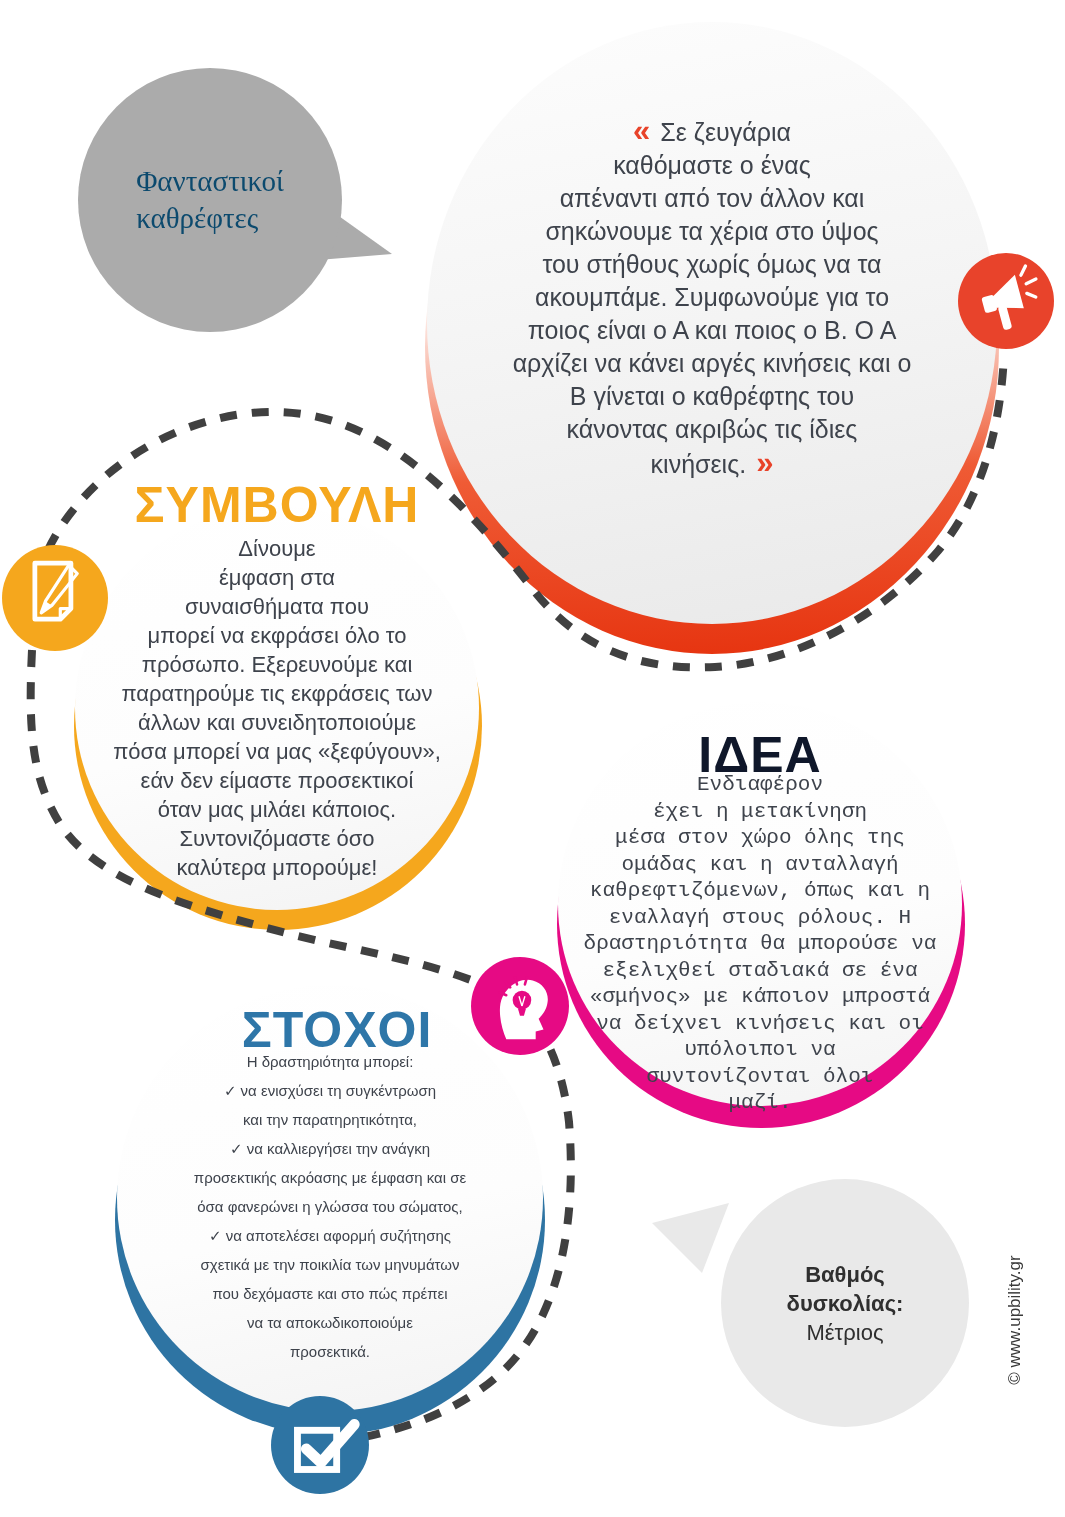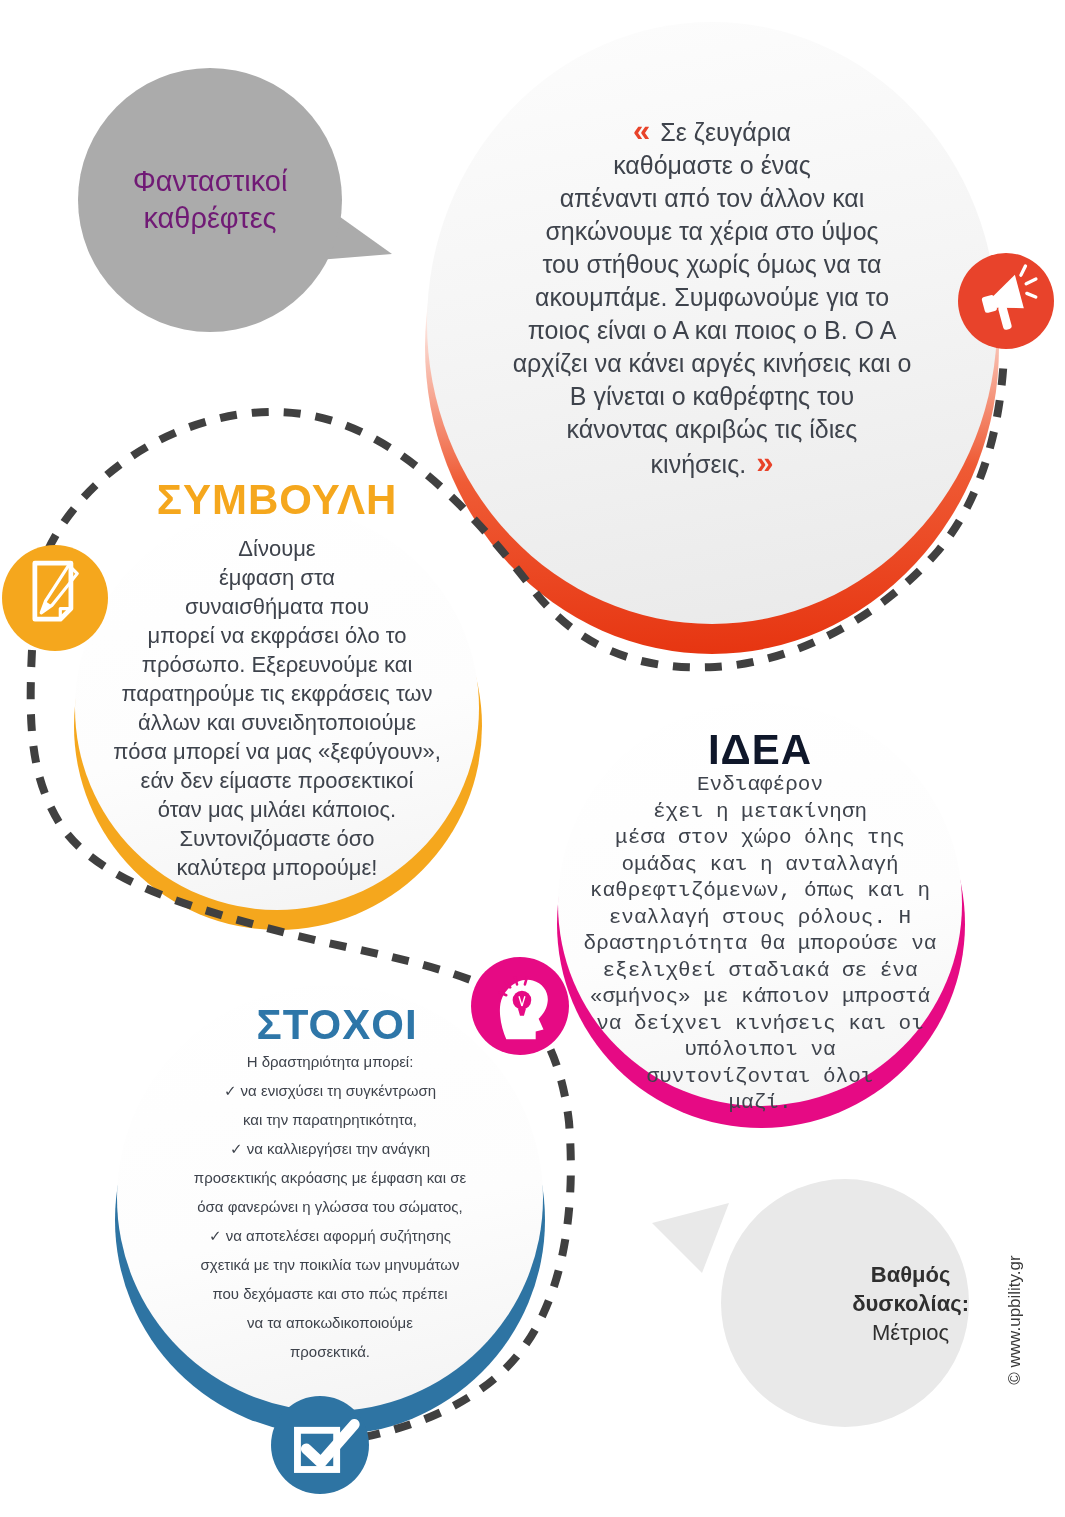--- a/index.html
+++ b/index.html
@@ -3,28 +3,28 @@
 <meta charset="utf-8">
 <style>
   html,body{margin:0;padding:0;background:#fff;}
   #page{position:relative;width:1065px;height:1517px;background:#fff;overflow:hidden;
         font-family:"Liberation Sans","DejaVu Sans",sans-serif;color:#3E434C;}
   .abs{position:absolute;}
   svg.decor{position:absolute;left:0;top:0;z-index:1;}
   .bubble{position:absolute;border-radius:50%;z-index:2;}
   .back{position:absolute;border-radius:50%;}
   .front{position:absolute;border-radius:50%;background:linear-gradient(168deg,#ffffff 0%,#fdfdfd 55%,#f3f3f3 100%);}
-  .circle-title{position:absolute;width:100%;text-align:center;font-weight:bold;font-size:42px;letter-spacing:1px;z-index:4;}
+  .circle-title{position:absolute;width:100%;text-align:center;font-weight:bold;font-size:50px;letter-spacing:1px;z-index:4;}
   .circle-text{position:absolute;text-align:center;white-space:pre-line;z-index:4;}
   .icon-badge{position:absolute;border-radius:50%;z-index:5;display:flex;align-items:center;justify-content:center;}
   .icon-badge svg{width:100%;height:100%;}
   
   #title-bubble{left:78px;top:68px;width:264px;height:264px;background:#ABABAB;
     display:flex;align-items:center;justify-content:center;}
-  #title-bubble .t{color:#701a75;font-size:29px;line-height:37px;text-align:center;white-space:pre-line;}
+  #title-bubble .t{color:#0c4a6e;font-size:29px;line-height:37px;text-align:left;white-space:pre-line;font-family:Liberation Serif, serif;}
   
   #oval-back{left:425px;top:40px;width:574px;height:614px;border-radius:50%;
     background:linear-gradient(178deg,rgba(232,57,27,0) 40%,#EF5B35 70%,#E6330F 100%);}
   #oval-front{left:427px;top:22px;width:570px;height:602px;border-radius:50%;
     background:linear-gradient(170deg,#FDFDFD 0%,#F5F5F5 45%,#E9E9E9 100%);}
   #quote-text{left:452px;top:114px;width:520px;font-size:25px;line-height:33px;z-index:4;text-align:center;}
   .qmark{color:#E8432A;font-weight:bold;font-size:31px;}
   .qo{margin-right:10px;}.qc{margin-left:10px;}
   
   #advice-back{left:74px;top:522px;width:408px;height:408px;background:#F5A71D;}
@@ -36,21 +36,21 @@
   #idea-front{left:558px;top:702px;width:404px;height:404px;}
   #idea-title{left:558px;top:726px;width:404px;color:#0f172a;}
   #idea-text{left:568px;top:772px;width:384px;font-size:21px;line-height:26.5px;font-family:Liberation Mono, monospace;}
   
   #goals-back{left:115px;top:1005px;width:430px;height:430px;background:#2E74A3;}
   #goals-front{left:117px;top:985px;width:426px;height:426px;}
   #goals-title{left:124px;top:1001px;width:426px;color:#2E76A8;}
   #goals-text{left:109px;top:1047px;width:442px;font-size:15px;line-height:29px;}
   
   #info-bubble{left:721px;top:1179px;width:248px;height:248px;background:#E9E9E9;
-    display:flex;flex-direction:column;align-items:flex-end;justify-content:center;}
+    display:flex;flex-direction:column;align-items:center;justify-content:center;}
   #info-bubble .blk{text-align:center;font-size:22px;line-height:29px;color:#2F2F2F;white-space:pre-line;}
   #info-bubble .blk+.blk{margin-top:26px;}
   #info-bubble .lbl{font-weight:bold;}
   #info-bubble .val{font-weight:normal;}
   #info-bubble .val-inline{font-weight:normal;margin-left:6px;}
   
   #megaphone-badge{left:958px;top:253px;width:96px;height:96px;background:#E8432B;}
   #notes-badge{left:2px;top:545px;width:106px;height:106px;background:#F5A71D;}
   #head-badge{left:471px;top:957px;width:98px;height:98px;background:#E60A84;}
   #check-badge{left:271px;top:1396px;width:98px;height:98px;background:#2E74A3;}

